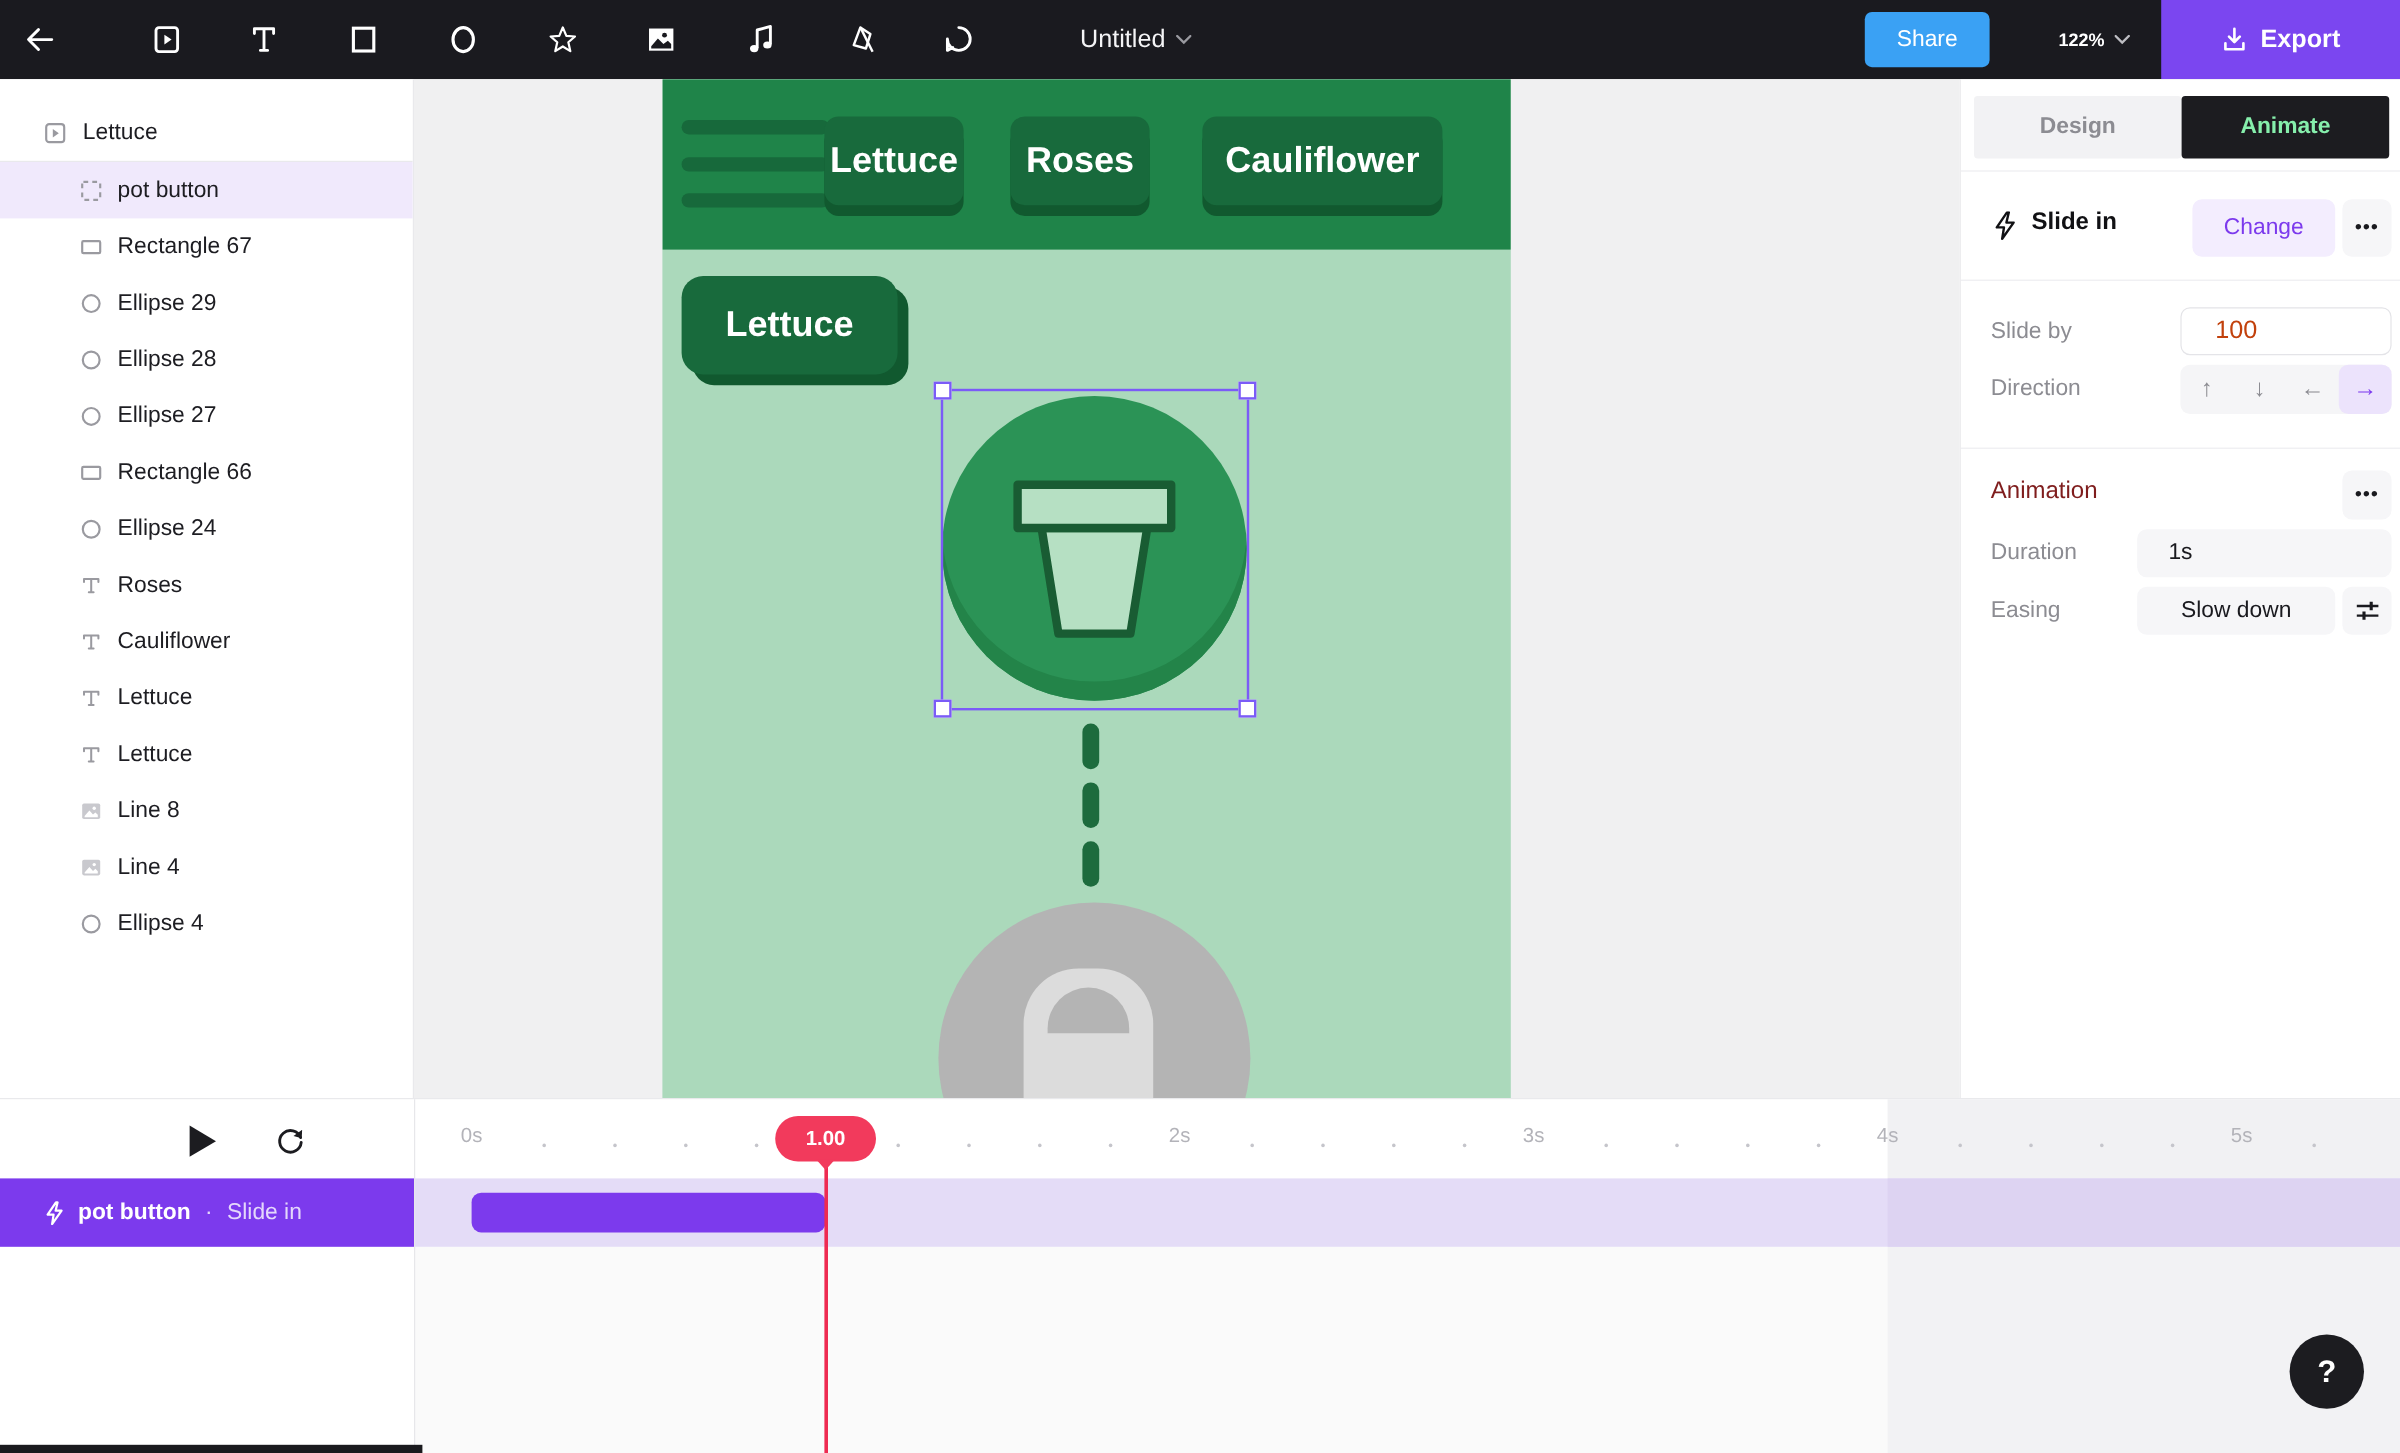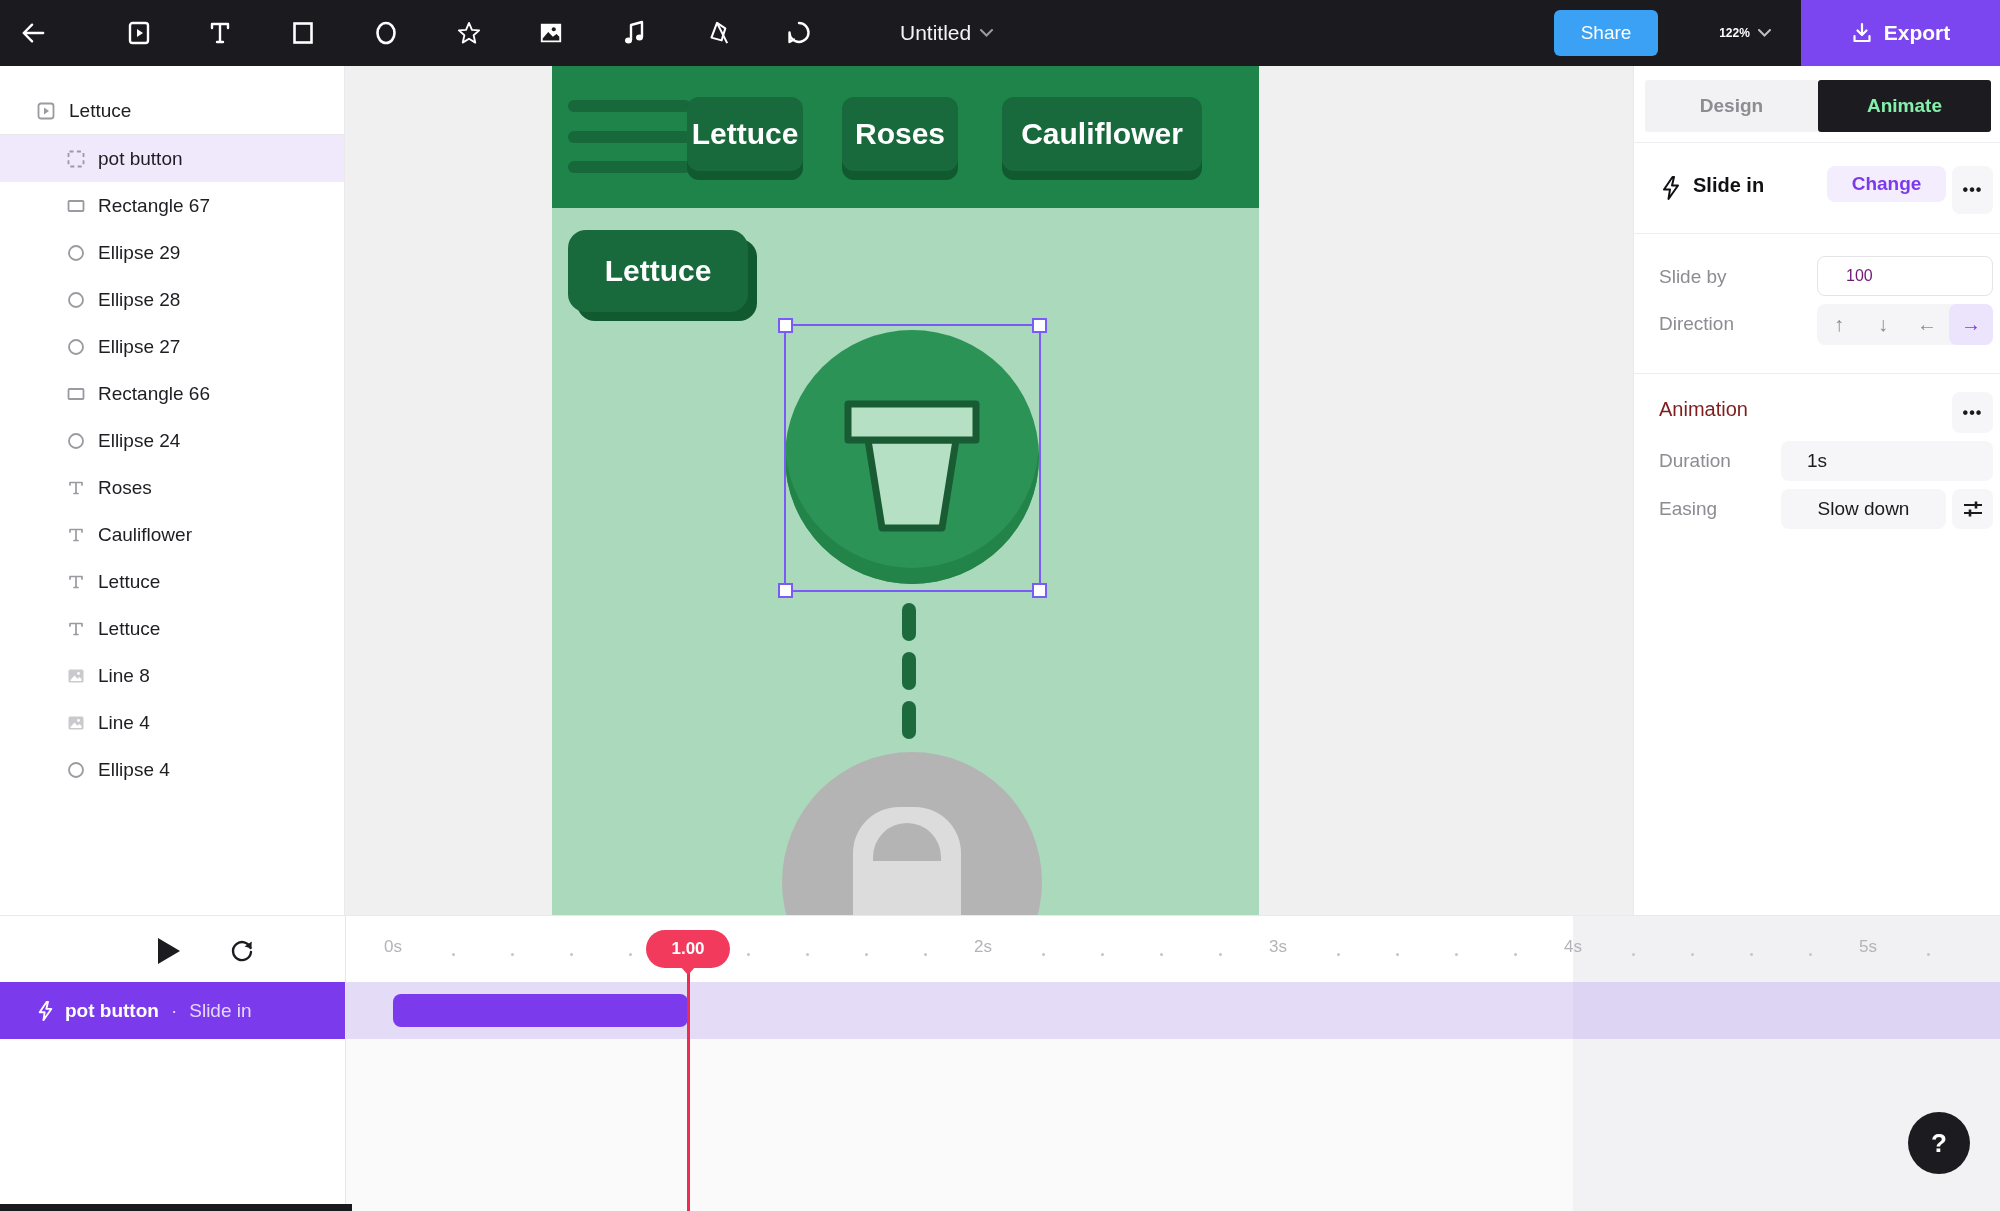--- a/index.html
+++ b/index.html
@@ -9,21 +9,21 @@
     -webkit-font-smoothing:antialiased;
   }
   .abs{position:absolute;}
 
   
   #topbar{left:0;top:0;width:2000px;height:66px;background:var(--toolbar-bg);}
   .tool-ic{position:absolute;top:21px;width:24px;height:24px;display:flex;align-items:center;justify-content:center;}
   .tool-ic svg{display:block;}
   #title-wrap{position:absolute;left:900px;top:0;width:260px;height:66px;display:flex;align-items:center;justify-content:flex-start;gap:9px;color:#f4f4f6;font-size:21px;}
   #share-btn{position:absolute;left:1554px;top:10px;width:104px;height:46px;background:var(--share-blue);border-radius:6px;color:#fff;font-size:19px;display:flex;align-items:center;justify-content:center;}
-  #zoom-wrap{position:absolute;left:1690px;top:0;width:110px;height:66px;display:flex;align-items:center;justify-content:center;gap:8px;color:#fff;font-size:12px;font-weight:700;}
+  #zoom-wrap{position:absolute;left:1690px;top:0;width:110px;height:66px;display:flex;align-items:center;justify-content:center;gap:8px;color:#fff;font-size:15px;font-weight:700;}
   #export-btn{position:absolute;left:1801px;top:0;width:199px;height:66px;background:var(--export-purple);color:#fff;font-size:21px;font-weight:600;display:flex;align-items:center;justify-content:center;gap:11px;}
 
   
   #sidebar{left:0;top:66px;width:345px;height:849px;background:#fff;border-right:1px solid #e9e9ec;overflow:hidden;padding-top:21px;box-sizing:border-box;}
   .layer-row{position:relative;height:47px;display:flex;align-items:center;font-size:19px;color:#1d1d22;}
   .layer-row.header{border-bottom:1px solid #e9e9ec;}
   .layer-row.selected{background:var(--selected-row);}
   .layer-row .ic{position:absolute;left:66px;width:20px;height:20px;display:flex;align-items:center;justify-content:center;}
   .layer-row.header .ic{left:36px;}
   .layer-row .lbl{position:absolute;left:98px;white-space:nowrap;}
@@ -48,22 +48,22 @@
 
   
   #right-panel{left:1633px;top:66px;width:367px;height:849px;background:#fff;border-left:1px solid #e9e9ec;box-sizing:border-box;}
   .rp-divider{position:absolute;left:0;width:367px;height:1px;background:#ededf0;}
   .rp-tab{position:absolute;top:14px;height:52px;width:173px;display:flex;align-items:center;justify-content:center;font-size:19px;font-weight:600;border-radius:3px;}
   .rp-tab.inactive{background:#f2f2f4;color:#8c8c92;}
   .rp-tab.active{background:#1c1c20;color:#86efac;}
   .rp-label{position:absolute;left:25px;font-size:19px;color:#8c8c92;}
   .pill-btn{position:absolute;border-radius:8px;display:flex;align-items:center;justify-content:center;font-size:19px;}
   .more-btn{background:#f6f6f8;color:#1a1a1f;font-weight:700;letter-spacing:1px;font-size:16px;}
-  #change-btn{left:193px;top:100px;width:119px;height:36px;background:#f3edfe;color:var(--accent);font-weight:700;}
-  #slideby-input{position:absolute;left:183px;top:190px;width:176px;height:40px;background:#fff;border:1.5px solid #e4e4e8;border-radius:8px;box-sizing:border-box;display:flex;align-items:center;padding-left:28px;font-size:16px;color:#701a75;}
+  #change-btn{left:193px;top:100px;width:119px;height:48px;background:#f3edfe;color:var(--accent);font-weight:400;}
+  #slideby-input{position:absolute;left:183px;top:190px;width:176px;height:40px;background:#fff;border:1.5px solid #e4e4e8;border-radius:8px;box-sizing:border-box;display:flex;align-items:center;padding-left:28px;font-size:21px;color:#c2410c;}
   #dir-group{position:absolute;left:183px;top:238px;width:176px;height:41px;background:#f5f5f7;border-radius:8px;display:flex;}
   .dir-btn{width:44px;height:41px;display:flex;align-items:center;justify-content:center;font-size:20px;color:#8c8c92;border-radius:8px;}
   .dir-btn.active{background:#ece3fc;color:var(--accent);}
   .field{position:absolute;background:#f6f6f8;border-radius:8px;display:flex;align-items:center;font-size:19px;color:#1a1a1f;}
   #bolt-row-title{position:absolute;left:59px;top:108px;font-size:20px;font-weight:700;color:#111114;}
   #anim-title{position:absolute;left:25px;top:332px;font-size:20px;font-weight:400;color:#7f1d1d;}
 
   
   #timeline{left:0;top:915px;width:2000px;height:296px;background:#fff;border-top:1px solid #e9e9ec;box-sizing:border-box;}
   #tl-lower{position:absolute;left:345px;top:123px;width:1655px;height:173px;background:#fafafa;}

